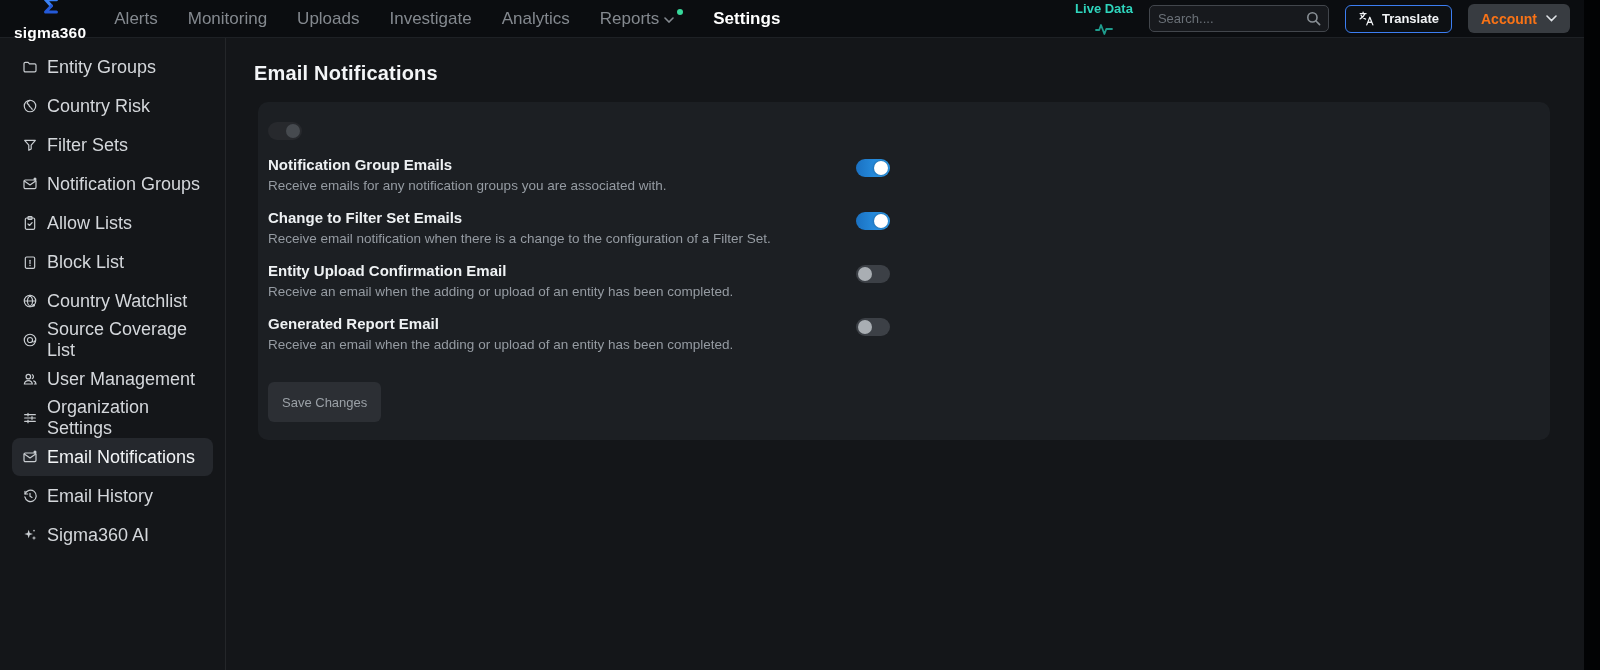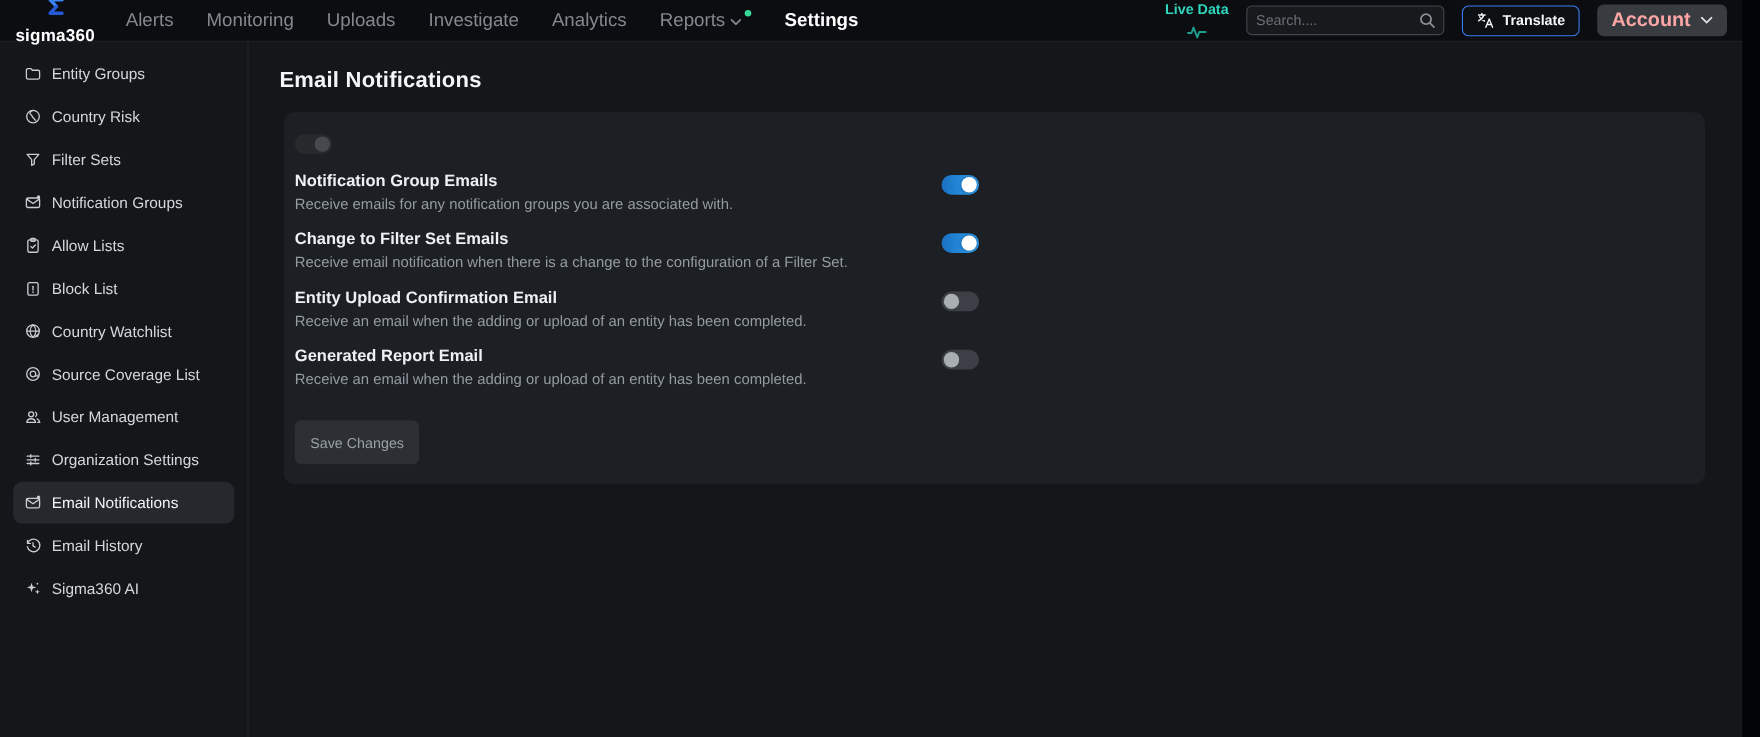--- a/index.html
+++ b/index.html
@@ -24,29 +24,29 @@
   .nav-item .dot{display:none;width:6px;height:6px;border-radius:50%;background:#37d99b;transform:translateY(-7px);margin-left:-2px;}
   .nav-item.has-dot .dot{display:inline-block;}
   .top-right{margin-left:auto;display:flex;align-items:center;gap:16px;}
   .live-data{display:flex;align-items:center;gap:6px;flex-direction:column;}
   .live-data-label{color:var(--live-data-teal);font-size:13px;font-weight:700;}
   .search-wrap{position:relative;}
   .search{width:180px;height:27px;background:#17191d;border:1px solid #42464c;border-radius:5px;color:#dfe3e7;font-size:13px;padding:0 30px 0 8px;outline:none;}
   .search::placeholder{color:#6a7077;}
   .search-icon{position:absolute;right:8px;top:6px;color:#8a9096;}
   .translate-btn{display:flex;align-items:center;gap:7px;height:28px;padding:0 12px;background:#0d1013;border:1.5px solid var(--translate-border);border-radius:6px;color:#f2f4f6;font-size:13px;font-weight:600;cursor:pointer;}
-  .account-btn{display:flex;align-items:center;gap:9px;height:29px;padding:0 13px;background:#383c41;border:none;border-radius:6px;color:#fca5a5;font-size:18px;font-weight:600;cursor:pointer;}
+  .account-btn{display:flex;align-items:center;gap:9px;height:29px;padding:0 13px;background:#383c41;border:none;border-radius:6px;color:#f97316;font-size:14px;font-weight:600;cursor:pointer;}
 
   
   .shell{display:flex;height:632px;}
   .sidebar{width:226px;flex-shrink:0;border-right:1px solid #242629;padding-top:10px;background:#141619;}
   .side-item{display:flex;align-items:center;gap:9px;height:38px;margin:0 12px 1px 12px;padding:0 10px;border-radius:8px;cursor:pointer;}
   .side-item.active{background:#25282d;}
   .side-item .side-icon{color:#c9cdd1;flex-shrink:0;}
-  .side-label{color:#d4d7db;font-size:14px;}
+  .side-label{color:#d4d7db;font-size:18px;}
   .side-item.active .side-label{color:#f2f4f6;}
 
   .content{flex:1;padding:24px 0 0 28px;}
   .page-title{color:#f3f5f7;font-size:20px;font-weight:700;letter-spacing:.2px;}
   .page-subtitle{color:#9aa1a8;font-size:13.5px;margin-top:10px;}
 
   .panel{width:1292px;margin:17px 0 0 4px;background:#1c1f23;border-radius:10px;padding:17px 24px 18px 10px;}
   .rows{width:622px;}
   .row{display:flex;justify-content:space-between;margin-bottom:16px;}
   .row-title{color:#eef1f3;font-size:15px;font-weight:700;margin-bottom:5px;}

